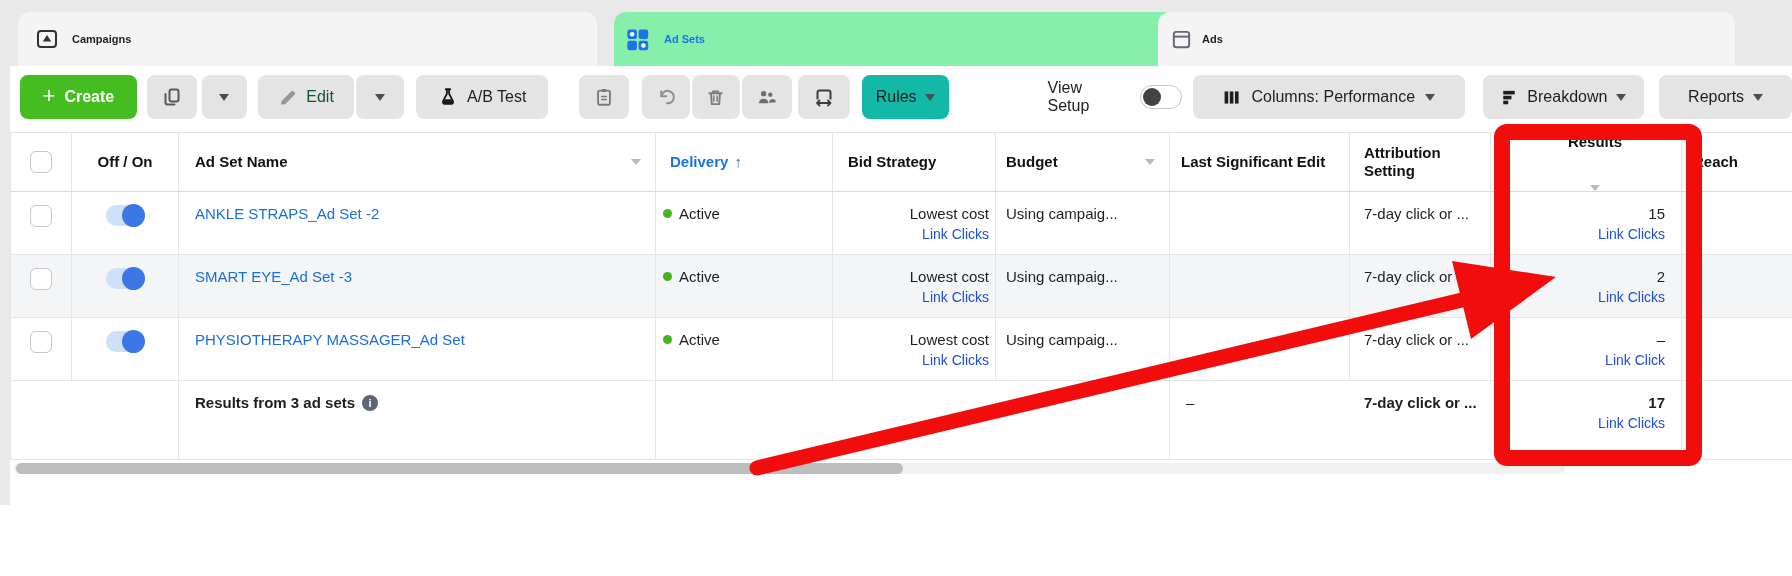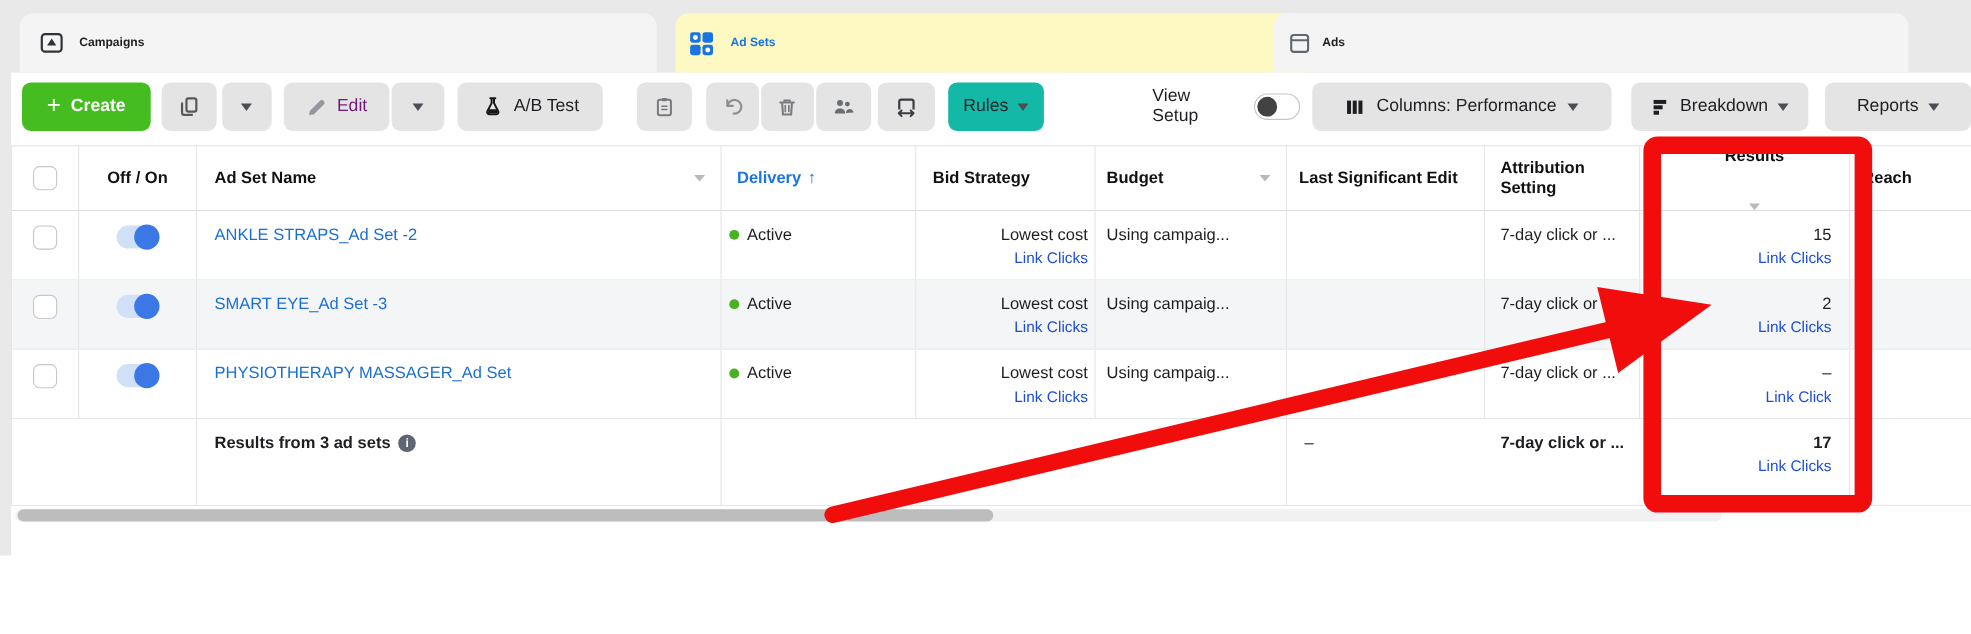--- a/index.html
+++ b/index.html
@@ -7,39 +7,39 @@
     width:1792px;height:576px;position:relative;overflow:hidden;
     background:#ffffff;color:#1c1e21;
     font-family:"Liberation Sans","DejaVu Sans",sans-serif;
   }
   .top-bg{position:absolute;left:0;top:0;width:1792px;height:66px;background:#e9e9e9;}
   .left-bg{position:absolute;left:0;top:0;width:10px;height:505px;background:#e9e9e9;}
 
   
   .tab{position:absolute;top:12px;height:54px;border-radius:12px 12px 0 0;
        background:#f4f4f4;display:flex;align-items:center;box-sizing:border-box;}
-  .tab.active{background:#fef9c3;}
+  .tab.active{background:#86efac;}
   .tab .tab-label{font-size:11px;font-weight:bold;color:#1c1e21;}
   .tab.active .tab-label{color:#1b74e4;}
   .tab-campaigns{left:18px;width:579px;padding-left:17px;gap:13px;}
   .tab-adsets{left:614px;width:575px;padding-left:10px;gap:13px;}
   .tab-ads{left:1158px;width:577px;padding-left:12px;gap:9px;}
   .tab svg{display:block;}
 
   
   .toolbar{position:absolute;left:20px;top:75px;height:44px;display:flex;align-items:stretch;}
   .btn{display:flex;align-items:center;justify-content:center;gap:9px;
        background:#e4e4e4;border-radius:8px;font-size:16px;color:#1c1e21;
        box-sizing:border-box;cursor:pointer;}
   .btn svg{display:block;}
   .btn-create{width:117px;background:#45bd20;color:#ffffff;font-weight:bold;}
   .plus-glyph{font-size:22px;font-weight:normal;line-height:1;margin-top:-2px;}
   .btn-dup{width:50px;margin-left:10px;}
   .btn-dup-caret{width:45px;margin-left:5px;}
-  .btn-edit{width:97px;margin-left:11px;color:#701a75;}
+  .btn-edit{width:97px;margin-left:11px;color:#14532d;}
   .btn-edit-caret{width:48px;margin-left:2px;}
   .btn-ab{width:132px;margin-left:12px;}
   .btn-clip{width:50px;margin-left:31px;}
   .btn-undo{width:48px;margin-left:13px;}
   .btn-trash{width:48px;margin-left:2px;}
   .btn-people{width:50px;margin-left:2px;}
   .btn-export{width:52px;margin-left:6px;}
   .btn-rules{width:87px;margin-left:12px;background:#14b8a6;gap:8px;}
   .view-setup-label{margin-left:99px;display:flex;align-items:center;font-size:16px;color:#1c1e21;}
   .vs-toggle{width:42px;height:24px;border-radius:12px;background:#ffffff;border:1px solid #c6c6c6;

